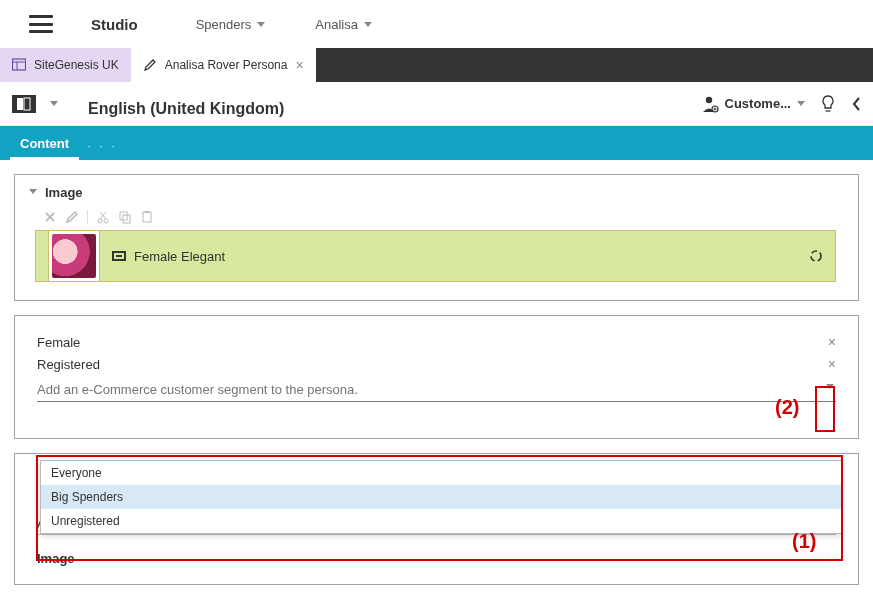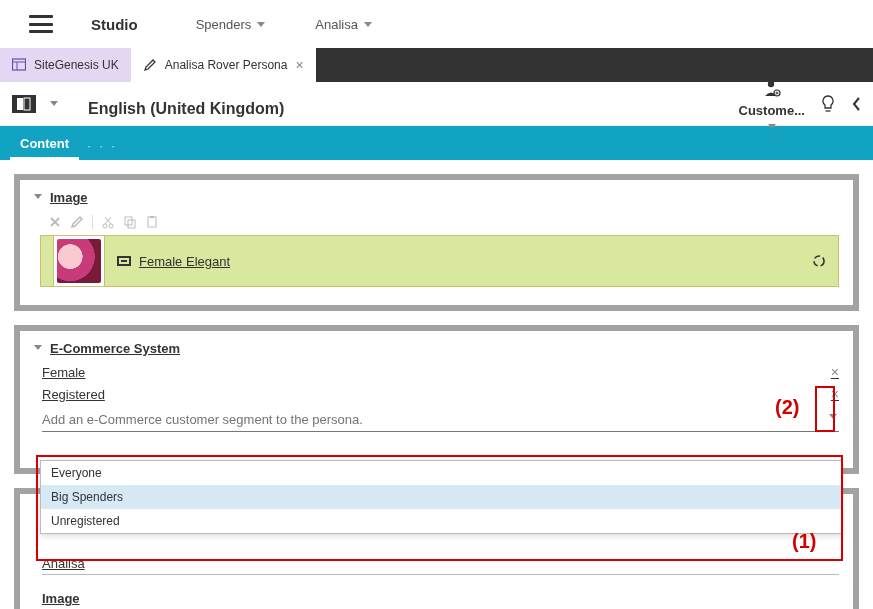--- a/index.html
+++ b/index.html
@@ -22,32 +22,32 @@
 .tab-icon svg { width: 14px; height: 14px; display: block; }
 .tab-close { color: #888; font-size: 14px; cursor: pointer; }
 
 
 .contextbar { height: 44px; display: flex; align-items: center; padding: 0 12px; border-bottom: 1px solid #eee; }
 .cols-toggle { background: #333; color: #fff; width: 24px; height: 18px; display: flex; align-items: center; justify-content: center; font-size: 11px; }
 .cols-toggle svg { width: 16px; height: 14px; }
 .cols-chev { margin-left: 14px; }
 .locale-label { margin-left: 30px; font-weight: bold; font-size: 16px; margin-top: 10px; }
 .context-right { margin-left: auto; display: flex; align-items: center; gap: 14px; }
-.custome { display: flex; align-items: center; gap: 6px; font-weight: bold; color: #333; flex-direction: column; }
+.custome { display: flex; align-items: center; gap: 6px; font-weight: bold; color: #333; }
 .custome-icon { width: 18px; height: 18px; }
 .bulb { width: 18px; height: 20px; }
 .collapse-right { width: 10px; height: 20px; }
 
 
 .bluebar { height: 34px; background: #13A3C2; display: flex; align-items: flex-end; padding-left: 10px; }
 .blue-tab { height: 30px; display: flex; align-items: center; padding: 0 10px; color: #fff; font-weight: bold; font-size: 13px; border-bottom: 3px solid #fff; }
 .blue-dots { color: #bfe6ef; margin-left: 8px; height: 30px; display: flex; align-items: center; letter-spacing: 2px; }
 
 
-.card { margin: 14px; border: 6px solid #a3a3a3; padding: 10px 14px 18px 14px; position: relative; text-decoration: underline; }
+.card { margin: 14px; border: 1px solid #a3a3a3; padding: 10px 22px 18px 14px; position: relative; }
 .card-hdr { display: flex; align-items: center; gap: 8px; font-weight: bold; font-size: 13px; }
 .chev-right-sm, .chev-down-sm { width: 8px; height: 8px; display: inline-block; }
 .chev-down-sm { border-left: 4px solid transparent; border-right: 4px solid transparent; border-top: 5px solid #888; }
 .image-tbar { margin: 10px 0 6px 14px; display: flex; align-items: center; gap: 8px; color: #bbb; }
 .image-tbar .sep { width: 1px; height: 14px; background: #ddd; }
 .image-tbar svg { width: 14px; height: 14px; display: block; }
 .image-row { margin-left: 6px; border: 1px solid #cdbf6c; background: #d9e89f; height: 52px; display: flex; align-items: center; padding: 0 12px; gap: 12px; }
 .thumb { width: 52px; height: 52px; background: #fff; padding: 3px; border: 1px solid #cdbf6c; }
 .thumb-inner { width: 100%; height: 100%; background: radial-gradient(circle at 30% 40%, #f9cbd0 0 30%, #c83a7a 31% 60%, #7a1a3a 61% 100%); border-radius: 2px; }
 .img-label { display: flex; align-items: center; gap: 8px; }
@@ -210,24 +210,20 @@
     </div>
     <span class="spin-icon">
       <svg viewBox="0 0 14 14">
           <circle cx="7" cy="7" r="5" fill="none" stroke="#333" stroke-width="1.6" stroke-dasharray="6 3"></circle>
         </svg>
     </span>
   </div>
 </div>
 
 <div class="card" style="padding-bottom:36px;">
-  <div class="card-hdr">
-    <span class="chev-down-sm"></span>
-    <span>E-Commerce System</span>
-  </div>
   <div class="seg-list">
     <div class="seg-item">
       <span>Female</span>
       <span class="x">×</span>
     </div>
     <div class="seg-item">
       <span>Registered</span>
       <span class="x">×</span>
     </div>
   </div>

